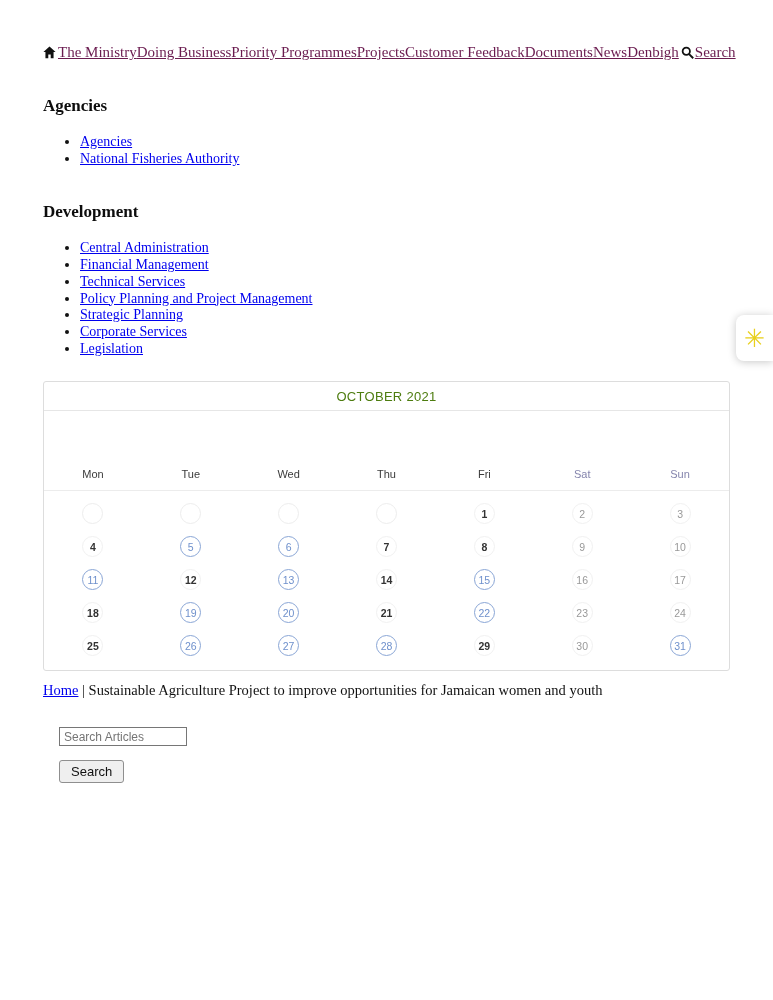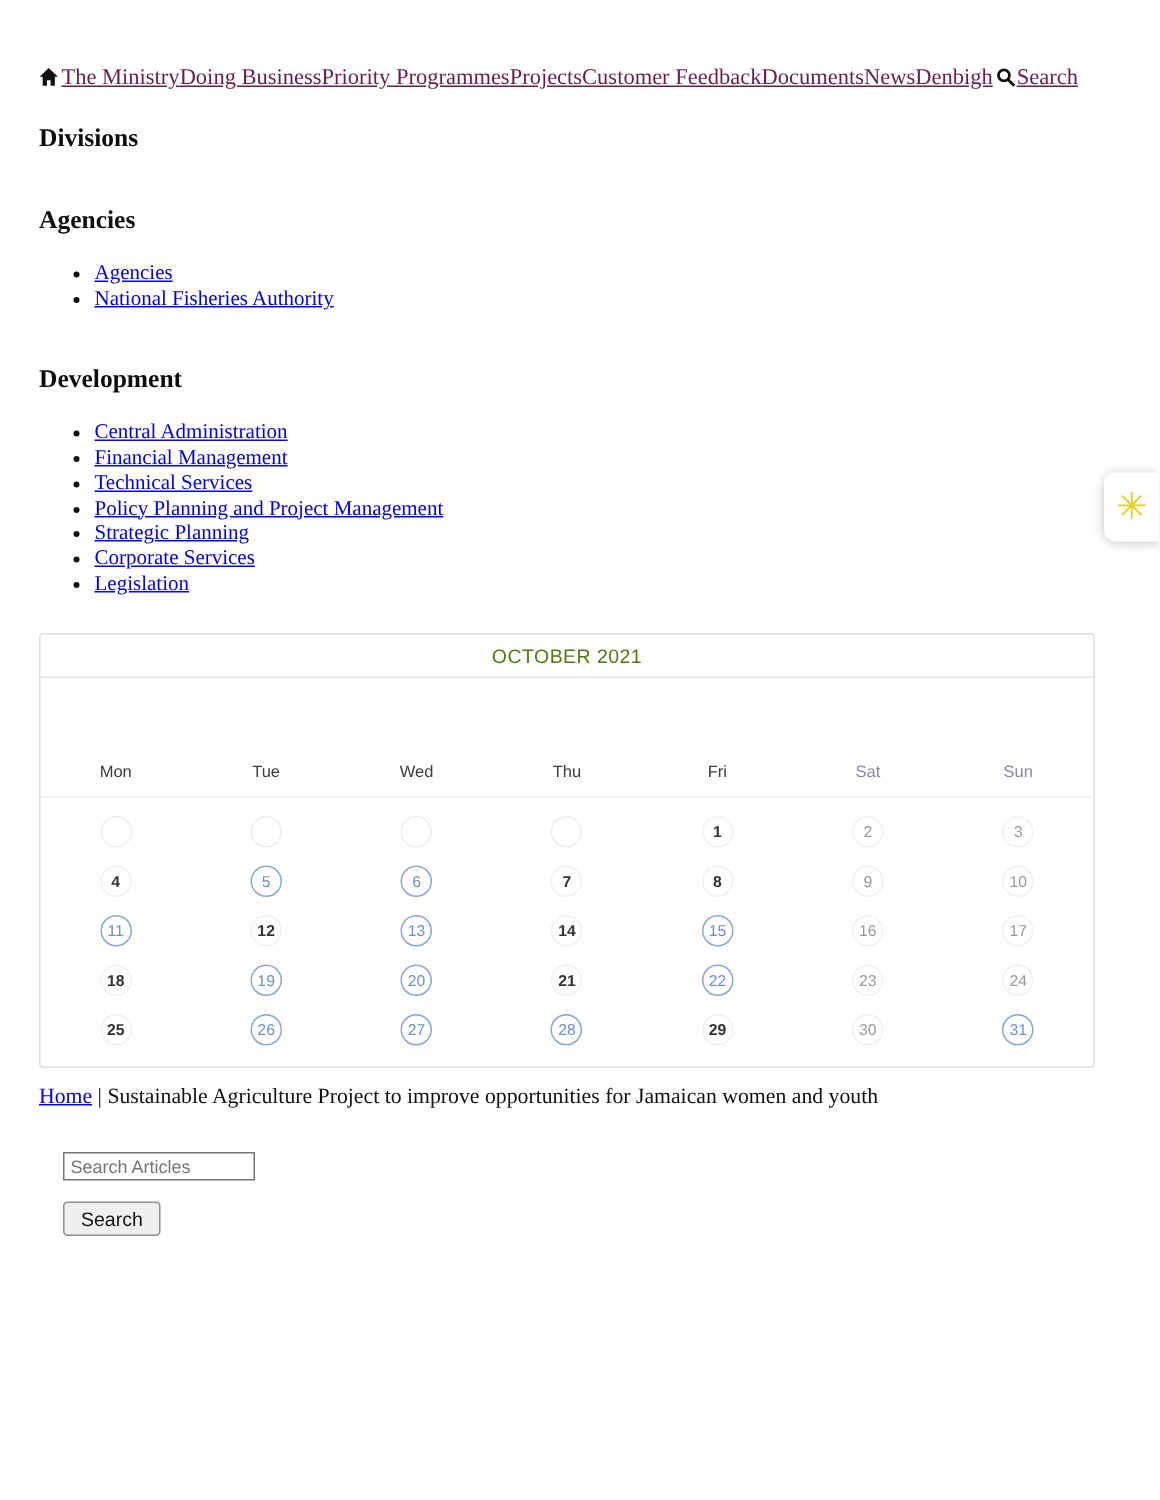--- a/index.html
+++ b/index.html
@@ -1,18 +1,18 @@
 <!DOCTYPE html>
 <html><head>
 <meta charset="utf-8">
 <style>
   * { box-sizing: border-box; margin: 0; padding: 0; }
   html, body { width: 773px; min-height: 1000px; background: #ffffff; }
   body { font-family: "Liberation Serif", serif; color: #111; position: relative; }
-  .page { padding: 43px 43px 0 26px; }
+  .page { padding: 43px 43px 0 43px; }
 
   
   .topnav { font-size: 15px; line-height: 18px; white-space: nowrap; }
   .topnav a { color: #6a1b4f; text-decoration: underline; }
   .home-icon svg { vertical-align: -2px; margin-right: 2px; }
   .nav-search { color: #6a1b4f; text-decoration: underline; }
   .search-icon svg { vertical-align: -2px; margin: 0 1px 0 2px; }
 
   
   .section-title { font-size: 17px; font-weight: bold; margin: 35px 0 18px 0; color: #0d0d0d; }
@@ -66,21 +66,20 @@
   <nav class="topnav">
     <span class="home-icon"><svg width="13" height="13" viewBox="0 0 16 16">
           <path d="M8 0.5 L15.5 7.5 H13 V15 H9.5 V10.5 H6.5 V15 H3 V7.5 H0.5 Z" fill="#111"></path>
         </svg></span><span><a class="nav-link" href="#">The Ministry</a><a class="nav-link" href="#">Doing Business</a><a class="nav-link" href="#">Priority Programmes</a><a class="nav-link" href="#">Projects</a><a class="nav-link" href="#">Customer Feedback</a><a class="nav-link" href="#">Documents</a><a class="nav-link" href="#">News</a><a class="nav-link" href="#">Denbigh</a></span><a class="nav-search" href="#"><span class="search-icon"><svg width="13" height="13" viewBox="0 0 16 16">
             <circle cx="6.5" cy="6.5" r="4.5" fill="none" stroke="#111" stroke-width="2.2"></circle>
             <line x1="10" y1="10" x2="15" y2="15" stroke="#111" stroke-width="2.4"></line>
           </svg></span><span>Search</span></a>
   </nav>
 
   <section class="section">
-    <h2 class="section-title">Divisions</h2>
   </section>
 
   <section class="section">
     <h2 class="section-title">Agencies</h2>
     <ul>
         <li><a href="#">Agencies</a></li>
         <li><a href="#">National Fisheries Authority</a></li>
       </ul>
   </section>
 

